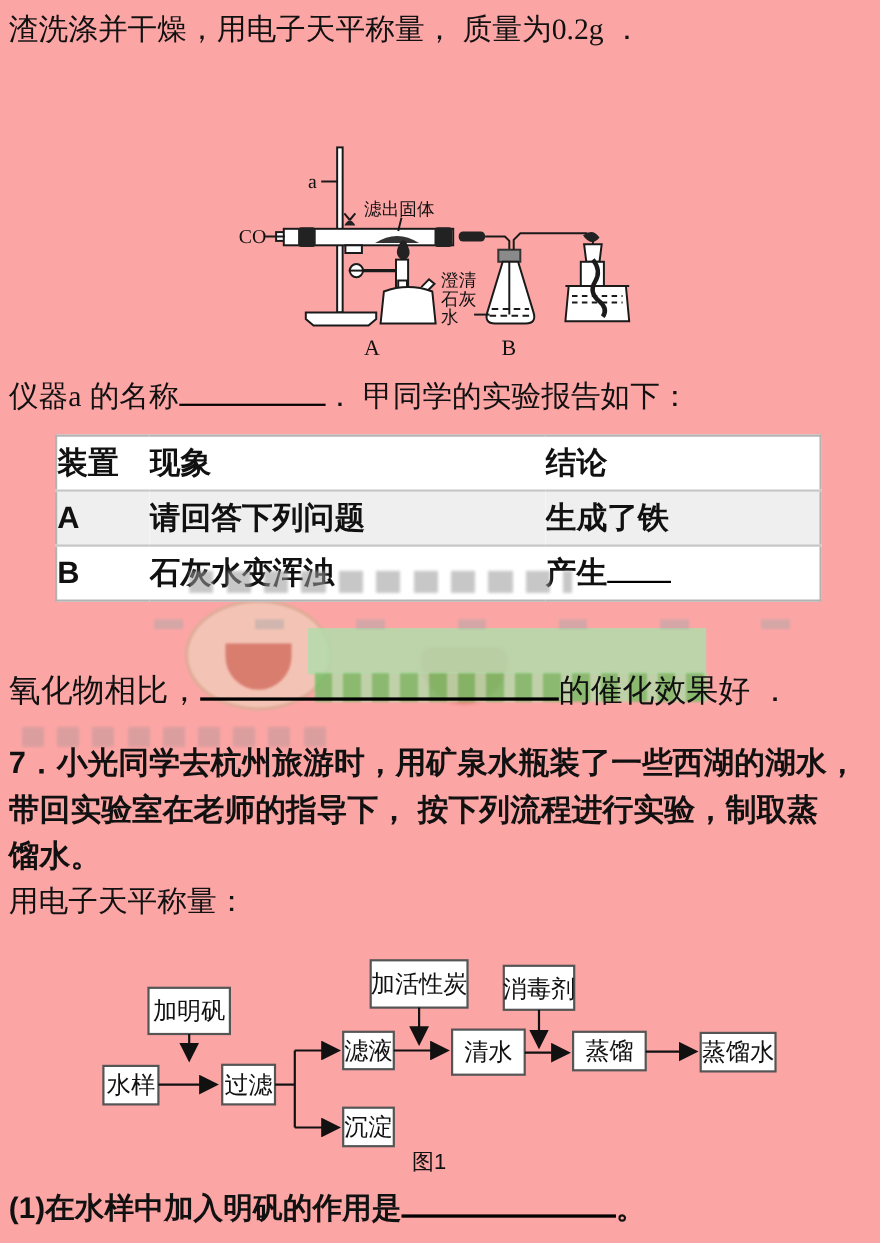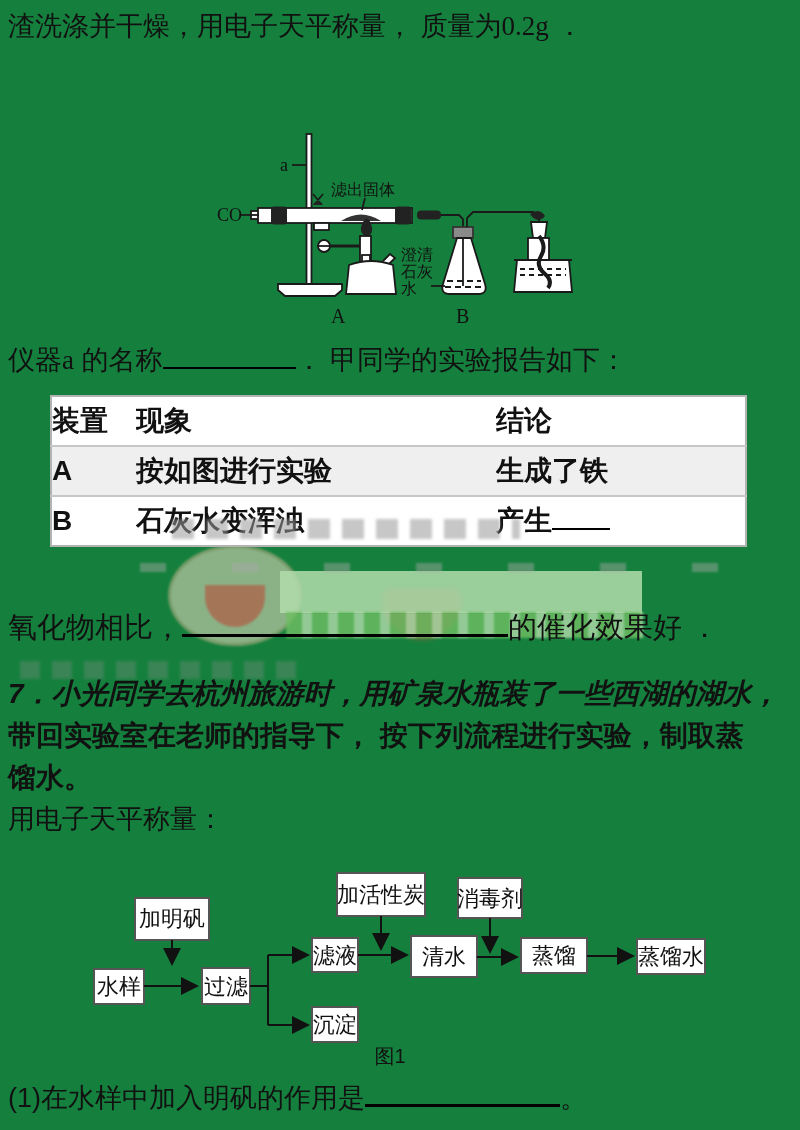--- a/index.html
+++ b/index.html
@@ -1,16 +1,16 @@
 <!DOCTYPE html>
 <html><head>
 <meta charset="utf-8">
 <style>
   html,body{margin:0;padding:0;background:#fff;}
-  #page{position:relative;width:800px;height:1130px;background:#15803d;overflow:hidden;
+  #page{position:relative;width:800px;height:1130px;background:#fca5a5;overflow:hidden;
         font-family:"Liberation Sans",sans-serif;color:#111;}
   .abs{position:absolute;}
   .txt{z-index:2;white-space:nowrap;}
   .serif{font-family:"Liberation Serif",serif;}
   .t27{font-size:27px;}
   .t29{font-size:29px;}
   .bold{font-weight:bold;}
   .blank{display:inline-block;height:3px;border-bottom:2px solid #000;vertical-align:baseline;}
   .blank.thick{border-bottom-width:3px;}
   .w133{width:133px;} .w58{width:58px;} .w326{width:326px;} .w195{width:195px;}
@@ -146,38 +146,38 @@
         <col style="width:250px">
       </colgroup>
     <tbody>
         <tr>
       <th class="pl10">装置</th>
       <th class="pl80">现象</th>
       <th class="pl14">结论</th>
     </tr>
     <tr class="row-a">
       <td class="pl10">A</td>
-      <td class="pl20">按如图进行实验</td>
+      <td class="pl20">请回答下列问题</td>
       <td class="pl12">生成了铁</td>
     </tr>
     <tr>
       <td class="pl10">B</td>
       <td class="pl14">石灰水变浑浊</td>
       <td class="pl32">
         <span>产生</span><span class="blank w58"></span>
       </td>
     </tr>
   </tbody>
     </table>
 
   <div class="abs txt t29" style="left:8px;top:608px;z-index:3;">
     <span>氧化物相比，</span><span class="blank thick w326"></span><span>的催化效果好&nbsp;．</span>
   </div>
 
-  <div class="abs txt bold" style="left:8px;top:675px;font-size:28px;font-style:italic;">
+  <div class="abs txt bold" style="left:8px;top:675px;font-size:28px;">
     <span>7．小光同学去杭州旅游时，用矿泉水瓶装了一些西湖的湖水，</span>
   </div>
   <div class="abs txt bold" style="left:8px;top:717px;font-size:28px;">
     <span>带回实验室在老师的指导下，&nbsp;按下列流程进行实验，制取蒸</span>
   </div>
   <div class="abs txt bold" style="left:8px;top:759px;font-size:28px;">
     <span>馏水。</span>
   </div>
   <div class="abs txt t27" style="left:8px;top:801px;">
     <span>用电子天平称量：</span>
@@ -222,17 +222,17 @@
       <text x="255" y="167">沉淀</text>
       <text x="301" y="37">加活性炭</text>
       <text x="410" y="41">消毒剂</text>
       <text x="364" y="99">清水</text>
       <text x="474" y="98">蒸馏</text>
       <text x="591" y="99">蒸馏水</text>
       <text x="310" y="198" font-size="20">图1</text>
     </g>
   </svg>
 
-  <div class="abs txt t27" style="left:8px;top:1080px;">
+  <div class="abs txt t27" style="left:8px;top:1080px;font-weight:bold;">
     <span>(1)在水样中加入明矾的作用是</span><span class="blank thick w195"></span><span>。</span>
   </div>
 
 </div>
 
 </body></html>

